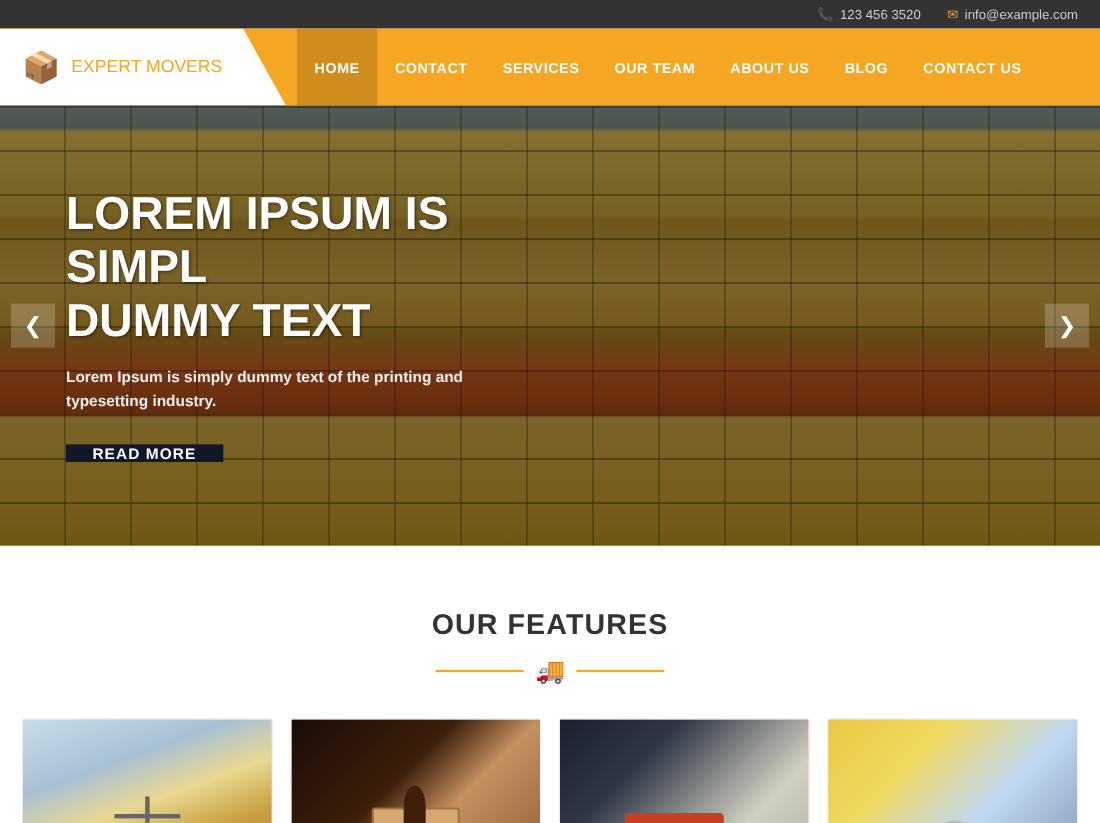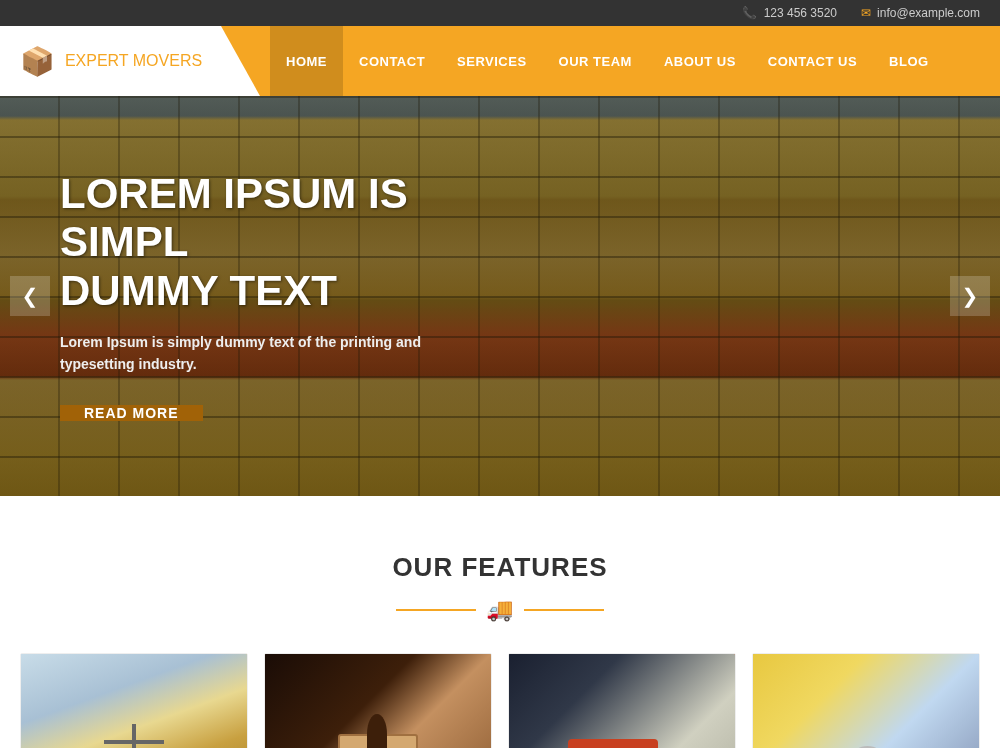--- a/index.html
+++ b/index.html
@@ -102,21 +102,21 @@
       text-shadow: 1px 1px 3px rgba(0,0,0,0.5);
     }
     .hero-subtitle {
       font-size: 14px;
       color: #eee;
       margin-bottom: 28px;
       line-height: 1.6;
       font-weight: bold;
     }
     .hero-btn {
-      background: #a16207;
+      background: #0f172a;
       color: white;
       border: none;
       padding: 0 24px;
       font-size: 14px;
       font-weight: bold;
       cursor: pointer;
       text-transform: uppercase;
       letter-spacing: 1px;
     }
     .hero-arrow {
@@ -248,22 +248,22 @@
     <span class="logo-text">
       <span>EXPERT</span><span style="color:#f5a623"> MOVERS</span>
     </span>
   </div>
   <nav class="nav">
     <a class="nav-item active">HOME</a>
     <a class="nav-item">CONTACT</a>
     <a class="nav-item">SERVICES</a>
     <a class="nav-item">OUR TEAM</a>
     <a class="nav-item">ABOUT US</a>
+    <a class="nav-item">BLOG</a>
     <a class="nav-item">CONTACT US</a>
-    <a class="nav-item">BLOG</a>
   </nav>
 </header>
 
 <section class="hero">
   <div class="hero-scene"></div>
 
   <button class="hero-arrow hero-arrow-left">
     <span>❮</span>
   </button>
 

